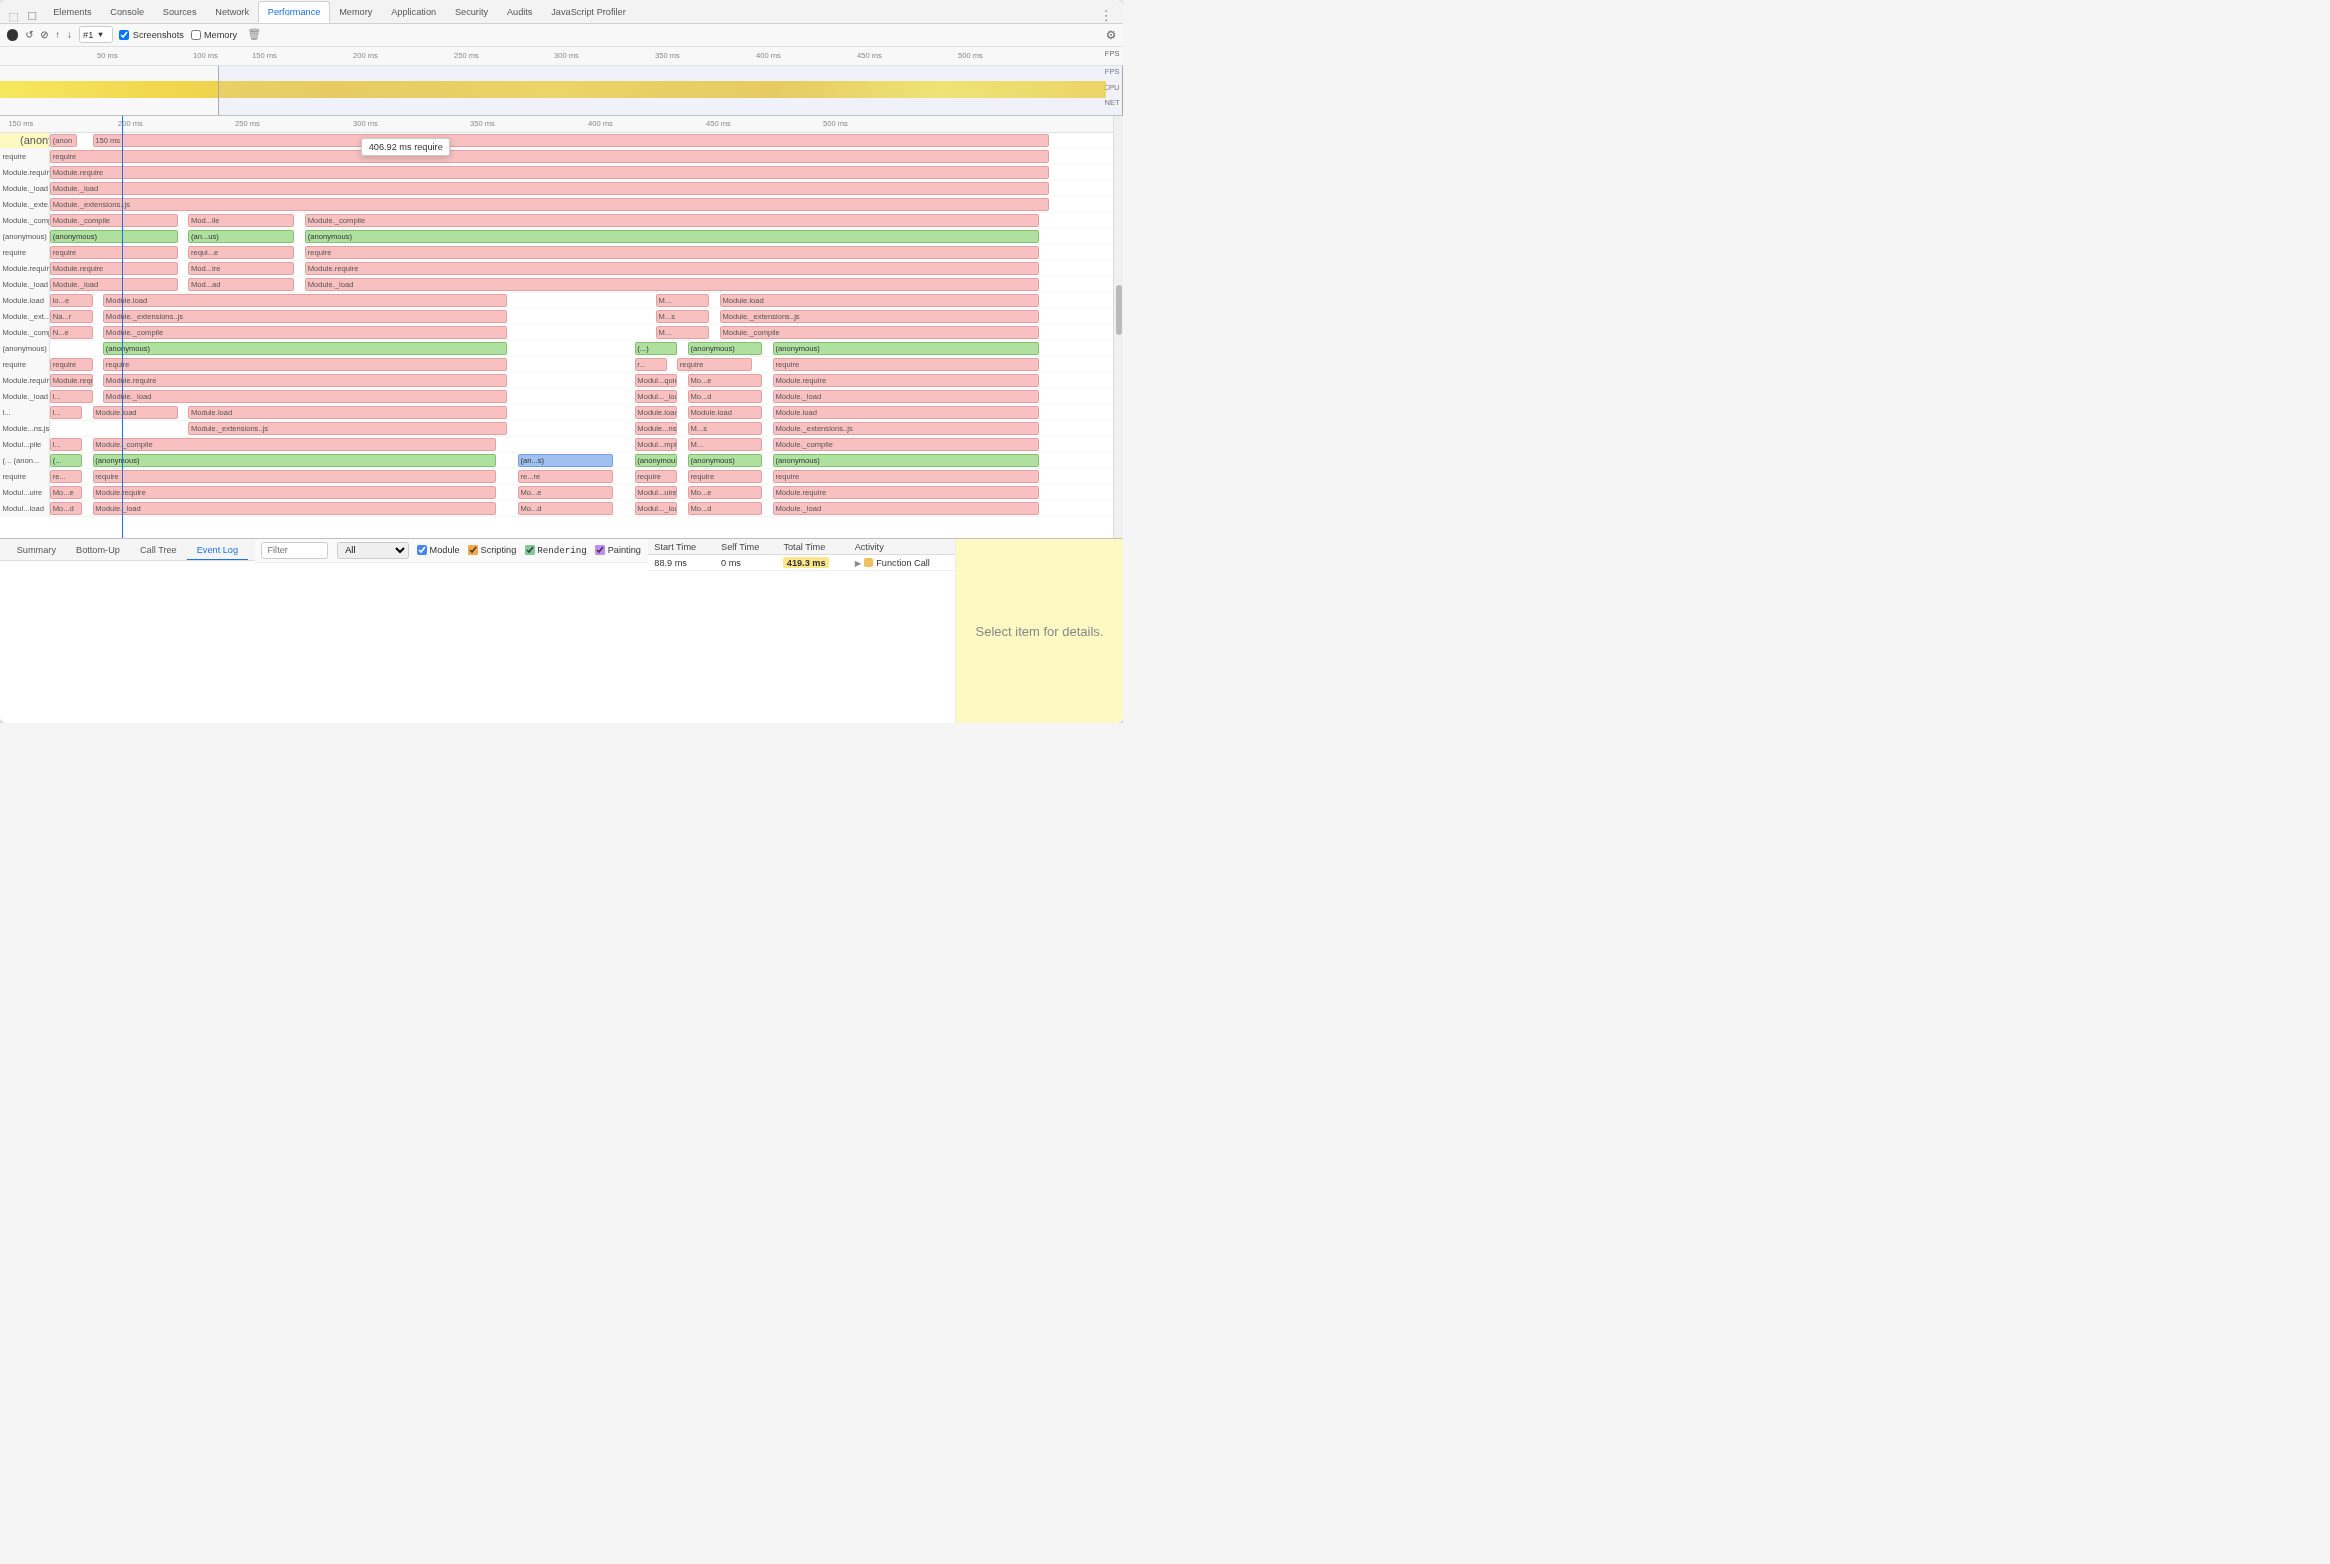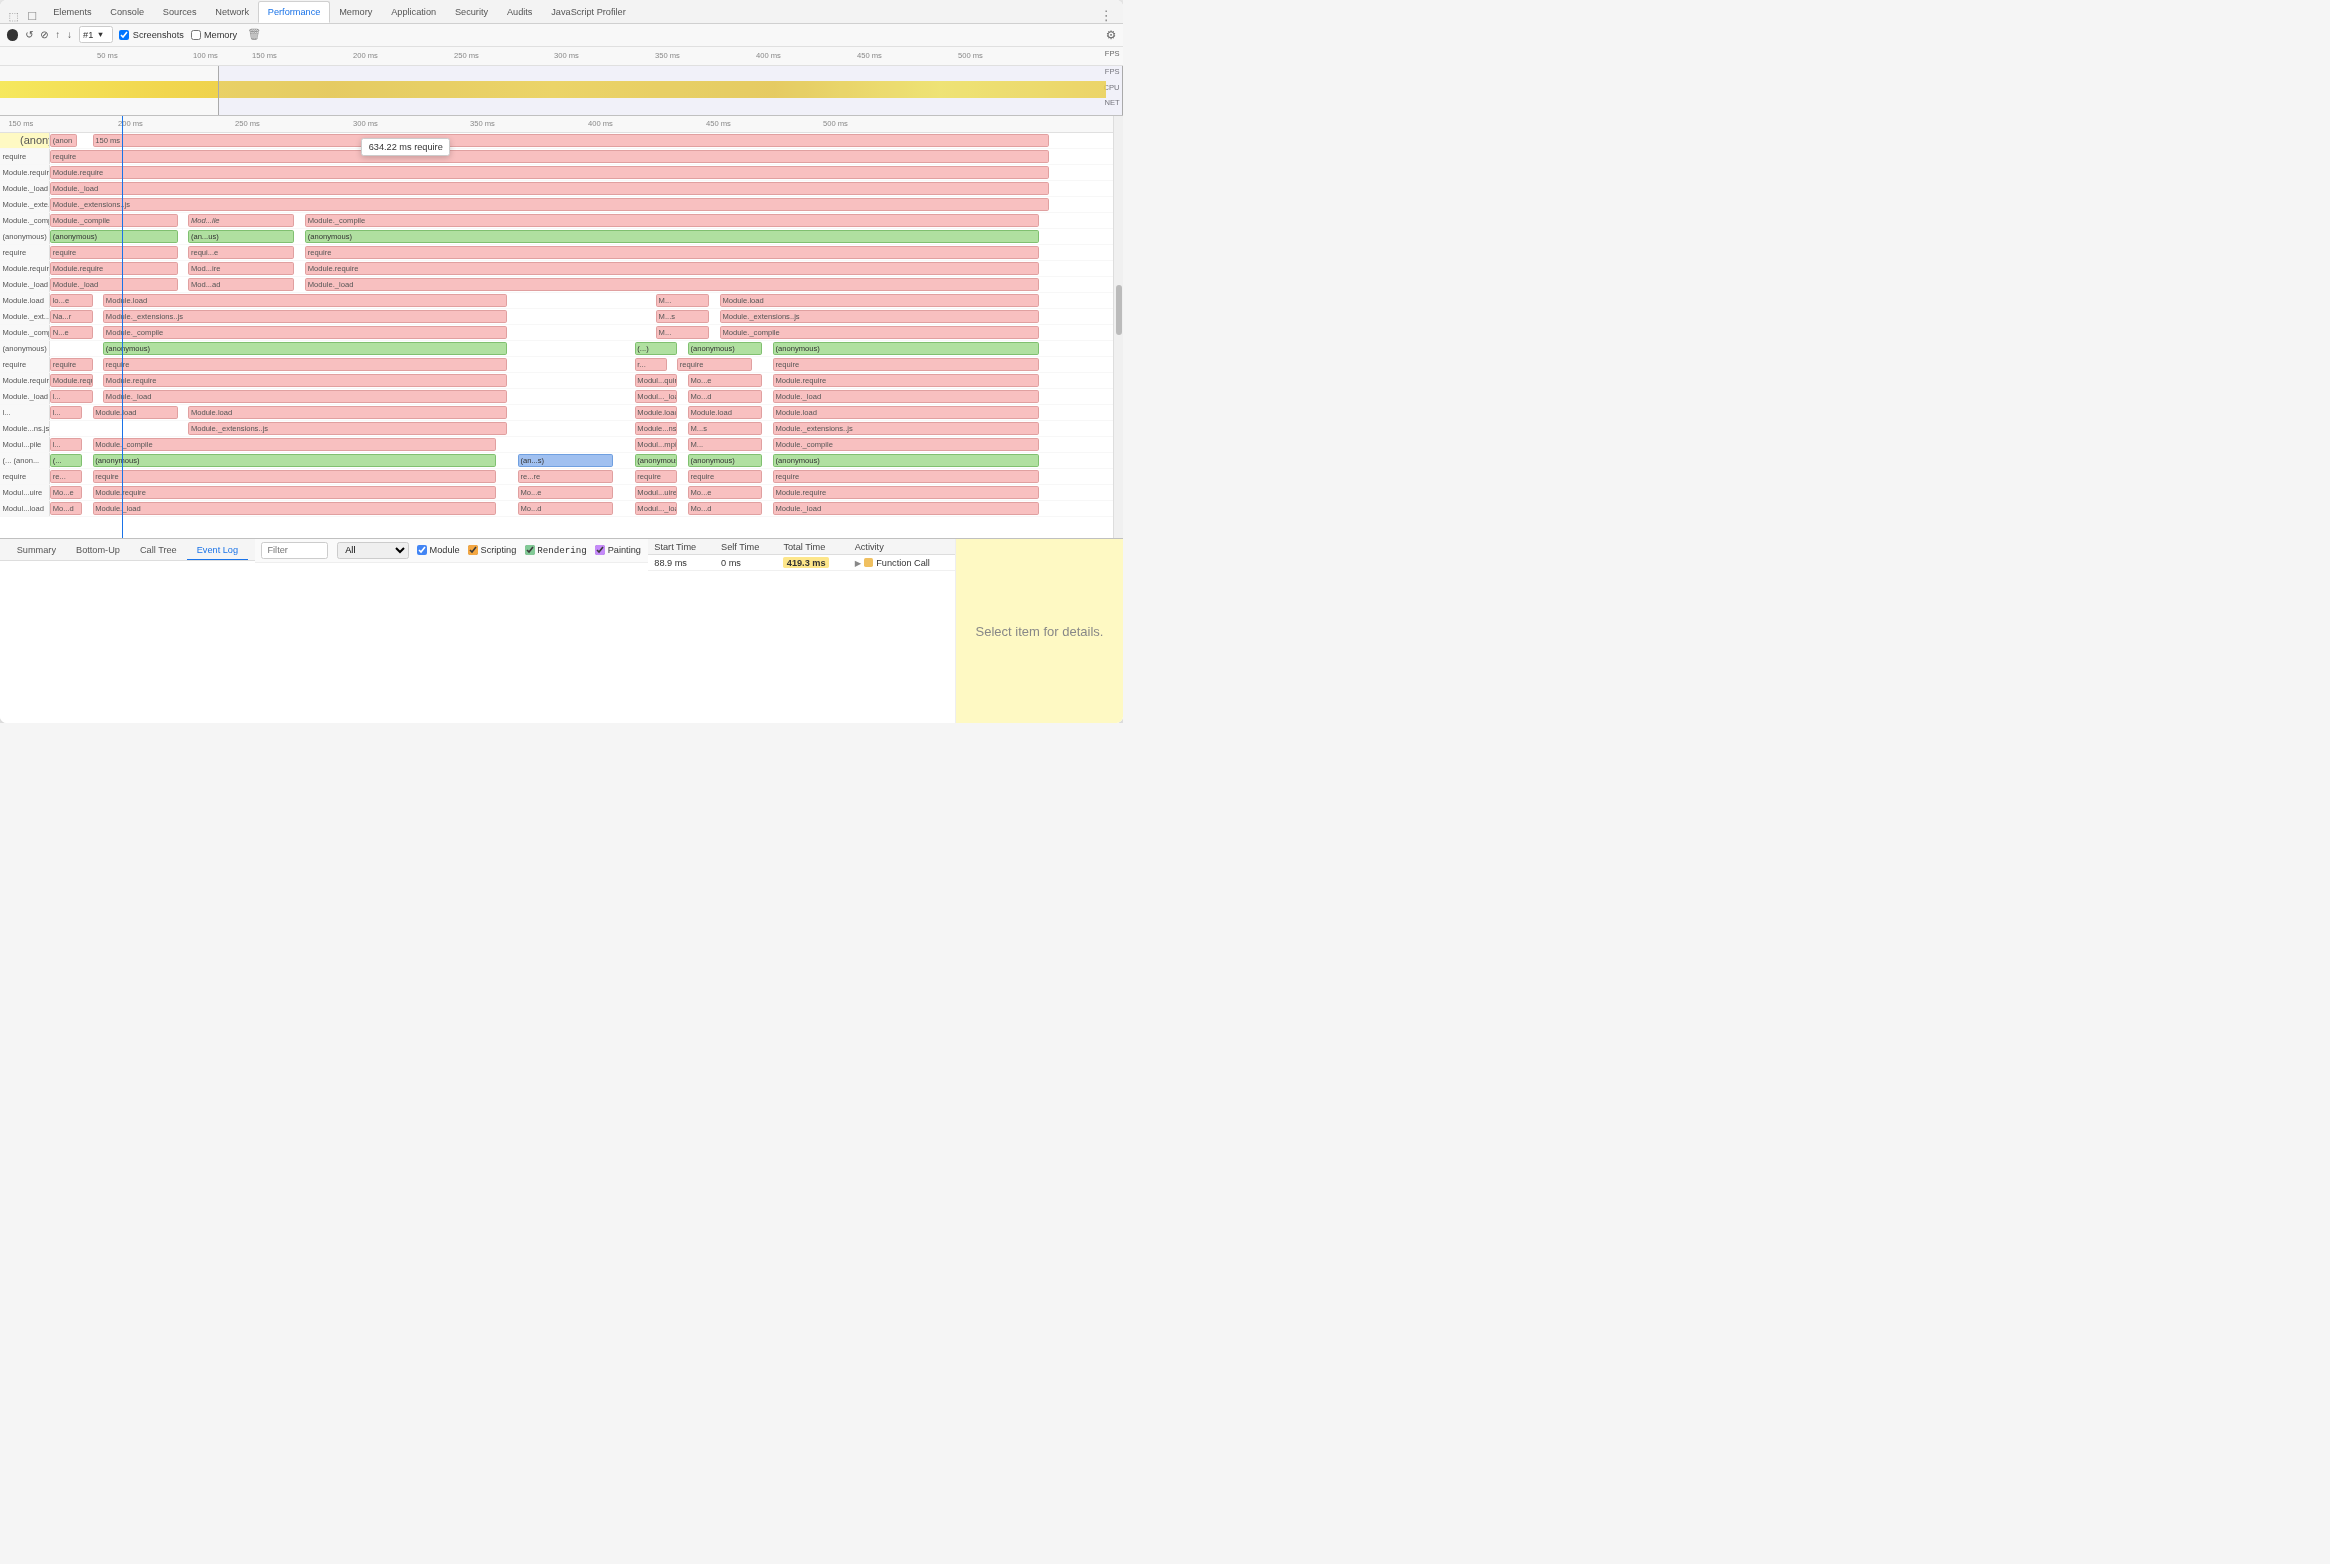--- a/index.html
+++ b/index.html
@@ -448,21 +448,21 @@
           <span style="position:absolute; left:8.4px; font-size:7.6px; color:#888;">150 ms</span>
           <span style="position:absolute; left:118px; font-size:7.6px; color:#888;">200 ms</span>
           <span style="position:absolute; left:235px; font-size:7.6px; color:#888;">250 ms</span>
           <span style="position:absolute; left:353px; font-size:7.6px; color:#888;">300 ms</span>
           <span style="position:absolute; left:470px; font-size:7.6px; color:#888;">350 ms</span>
           <span style="position:absolute; left:588px; font-size:7.6px; color:#888;">400 ms</span>
           <span style="position:absolute; left:706px; font-size:7.6px; color:#888;">450 ms</span>
           <span style="position:absolute; left:823px; font-size:7.6px; color:#888;">500 ms</span>
         </div>
 
-        <div class="tooltip" style="left:361px; top:22px;">634.22 ms require</div>
+        <div class="tooltip" style="left:361px; top:22px;">406.92 ms require</div>
 
         <div class="vline" style="left:122px;"></div>
 
         <div style="width:1008px; min-width:100%; position:relative;">
 
           <div style="display:flex; height:16px; border-bottom:0.8px solid rgba(0,0,0,0.03);">
             <div style="min-width:50px; max-width:50px; background:#fef9c3; border-right:0.8px solid #e0e0e0; display:flex; align-items:center; padding:0 20px; font-size:11px; color:#555; overflow:hidden;">(anonym...</div>
             <div style="flex:1; position:relative;">
               <div class="row-block color-pink" style="left:0%; width:2.5%;">(anon</div>
               <div class="row-block color-pink" style="left:4%; width:90%;">150 ms</div>
@@ -494,21 +494,21 @@
             <div style="min-width:50px; max-width:50px; background:#f8f8f8; border-right:0.8px solid #e0e0e0; display:flex; align-items:center; padding:0 2.5px; font-size:7.6px; color:#555; overflow:hidden;">Module._exte...</div>
             <div style="flex:1; position:relative;">
               <div class="row-block color-pink" style="left:0%; width:94%;">Module._extensions..js</div>
             </div>
           </div>
 
           <div style="display:flex; height:16px; border-bottom:0.8px solid rgba(0,0,0,0.03);">
             <div style="min-width:50px; max-width:50px; background:#f8f8f8; border-right:0.8px solid #e0e0e0; display:flex; align-items:center; padding:0 2.5px; font-size:7.6px; color:#555; overflow:hidden;">Module._compile</div>
             <div style="flex:1; position:relative;">
               <div class="row-block color-pink" style="left:0%; width:12%;">Module._compile</div>
-              <div class="row-block color-pink" style="left:13%; width:10%;font-style:italic;">Mod...ile</div>
+              <div class="row-block color-pink" style="left:13%; width:10%;">Mod...ile</div>
               <div class="row-block color-pink" style="left:24%; width:69%;">Module._compile</div>
             </div>
           </div>
 
           <div style="display:flex; height:16px; border-bottom:0.8px solid rgba(0,0,0,0.03);">
             <div style="min-width:50px; max-width:50px; background:#f8f8f8; border-right:0.8px solid #e0e0e0; display:flex; align-items:center; padding:0 2.5px; font-size:7.6px; color:#555; overflow:hidden;">(anonymous)</div>
             <div style="flex:1; position:relative;">
               <div class="row-block color-green" style="left:0%; width:12%;">(anonymous)</div>
               <div class="row-block color-green" style="left:13%; width:10%;">(an...us)</div>
               <div class="row-block color-green" style="left:24%; width:69%;">(anonymous)</div>

